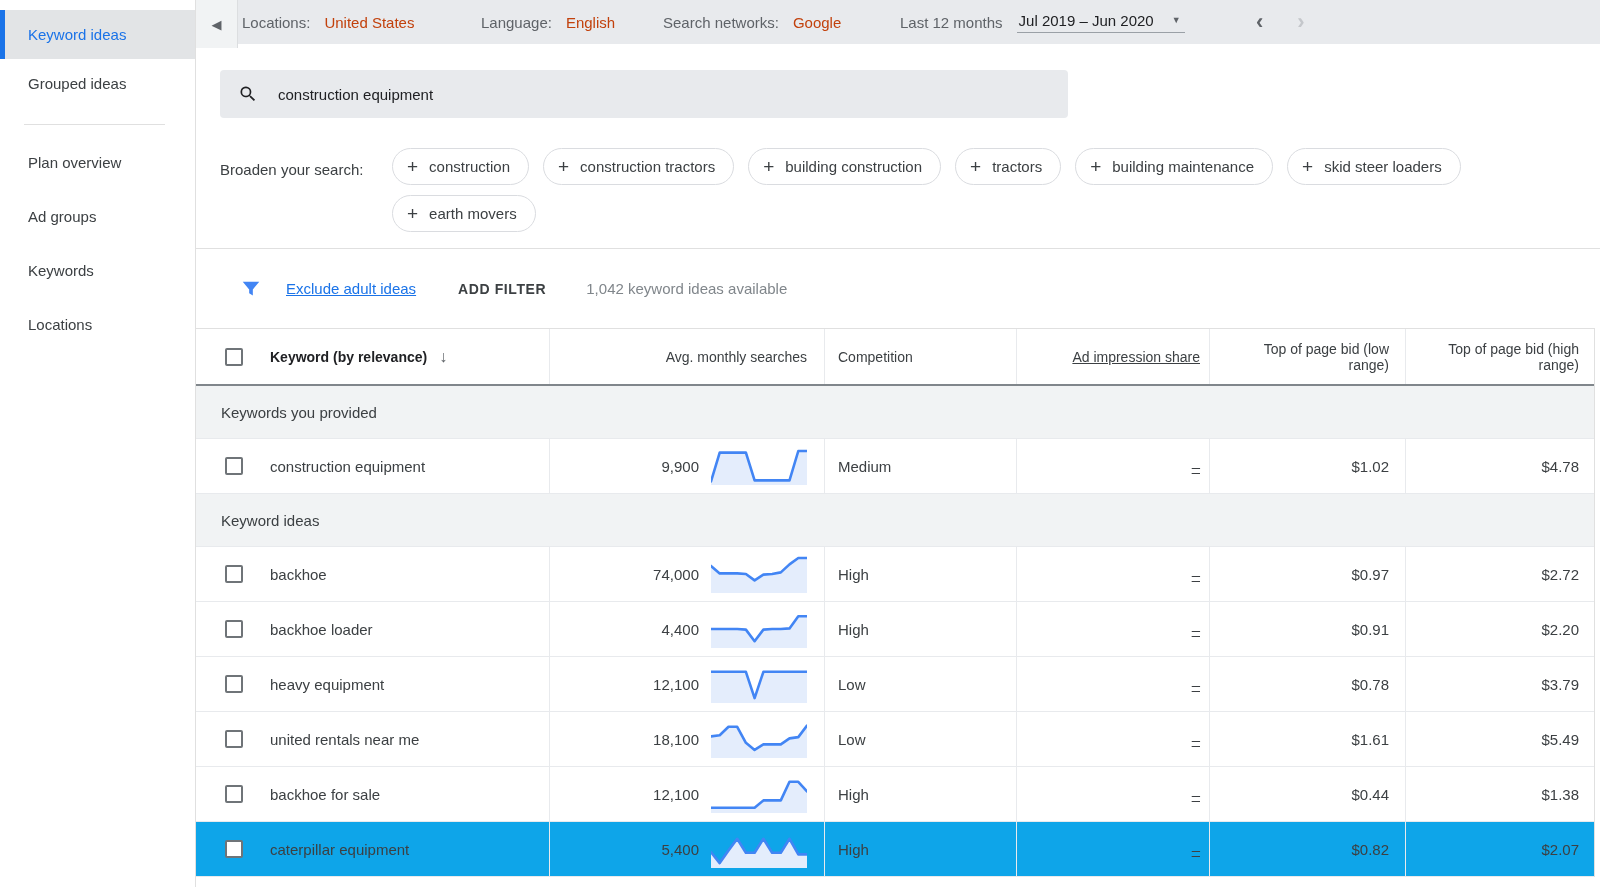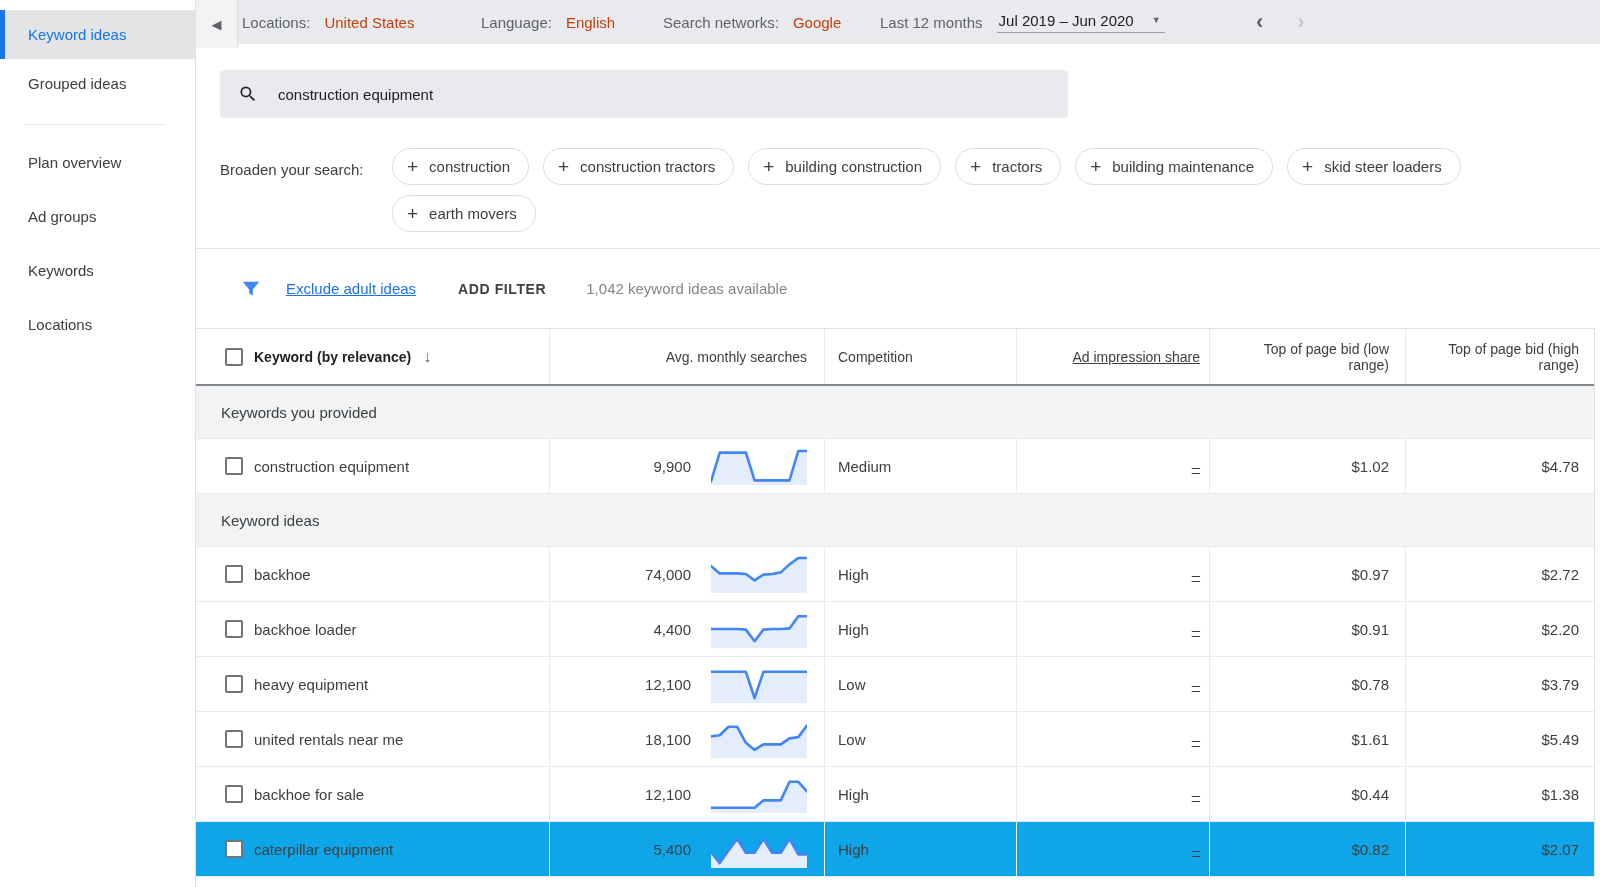--- a/index.html
+++ b/index.html
@@ -62,28 +62,28 @@
   .thead .cell { font-size:14px; color:#3c4043; }
   .cell { display:flex; align-items:center; border-right:1px solid #e8eaed; min-width:0; }
   .cell:last-child { border-right:none; }
   .c-key { padding-left:29px; }
   .c-avg { justify-content:flex-end; padding-right:17px; }
   .c-comp { padding-left:13px; }
   .c-imp { justify-content:flex-end; padding-right:9px; text-align:right;text-decoration:underline; }
   .c-bid { justify-content:flex-end; padding-right:16px; text-align:right; }
   .thead .c-bid, .thead .c-imp, .thead .c-avg { text-align:right; }
   .cb { width:18px; height:18px; border:2px solid #6f7478; border-radius:2px; background:#fff; cursor:pointer; flex:none; }
-  .key-label { margin-left:11px; font-size:15px; color:#3c4043; white-space:nowrap; }
+  .key-label { margin-left:27px; font-size:15px; color:#3c4043; white-space:nowrap; }
   .thead .key-label { font-weight:bold; color:#202124; font-size:14px; }
   .sort-arrow { margin-left:12px; color:#5f6368; font-size:16px; }
   .section-row { height:53px; background:#f1f3f4; border-bottom:1px solid #e8eaed; display:flex; align-items:center;
     padding-left:25px; font-size:15px; color:#3c4043; }
   .drow { height:55px; border-bottom:1px solid #e8eaed; font-size:15px; color:#3c4043; }
   .drow.hovered { background:#0ea5e9; }
-  .avg-num { margin-right:20px; white-space:nowrap; }
+  .avg-num { margin-right:12px; white-space:nowrap; }
   .spark { width:96px; height:38px; flex:none; }
   .hdr-txt { width:100%; }
   .thead .c-avg .hdr-txt, .thead .c-imp .hdr-txt, .thead .c-bid .hdr-txt { text-align:right; }
 </style>
 </head>
 <body>
 
 <div class="app">
 
   <aside class="sidebar">
@@ -119,21 +119,21 @@
         <span class="tb-value">United States</span>
       </div>
       <div class="tb-group" style="left:285px">
         <span class="tb-label">Language:</span>
         <span class="tb-value">English</span>
       </div>
       <div class="tb-group" style="left:467px">
         <span class="tb-label">Search networks:</span>
         <span class="tb-value">Google</span>
       </div>
-      <div class="tb-group" style="left:684px">
+      <div class="tb-group" style="left:704px">
         <span class="tb-label">Last 12 months</span>
         <span class="date-wrap">
           <span class="date-value">Jul 2019 – Jun 2020</span>
           <span class="dd-arrow">▼</span>
         </span>
       </div>
       <div class="tb-group" style="left:1050px">
         <span class="chev">‹</span>
         <span class="chev disabled">›</span>
       </div>

